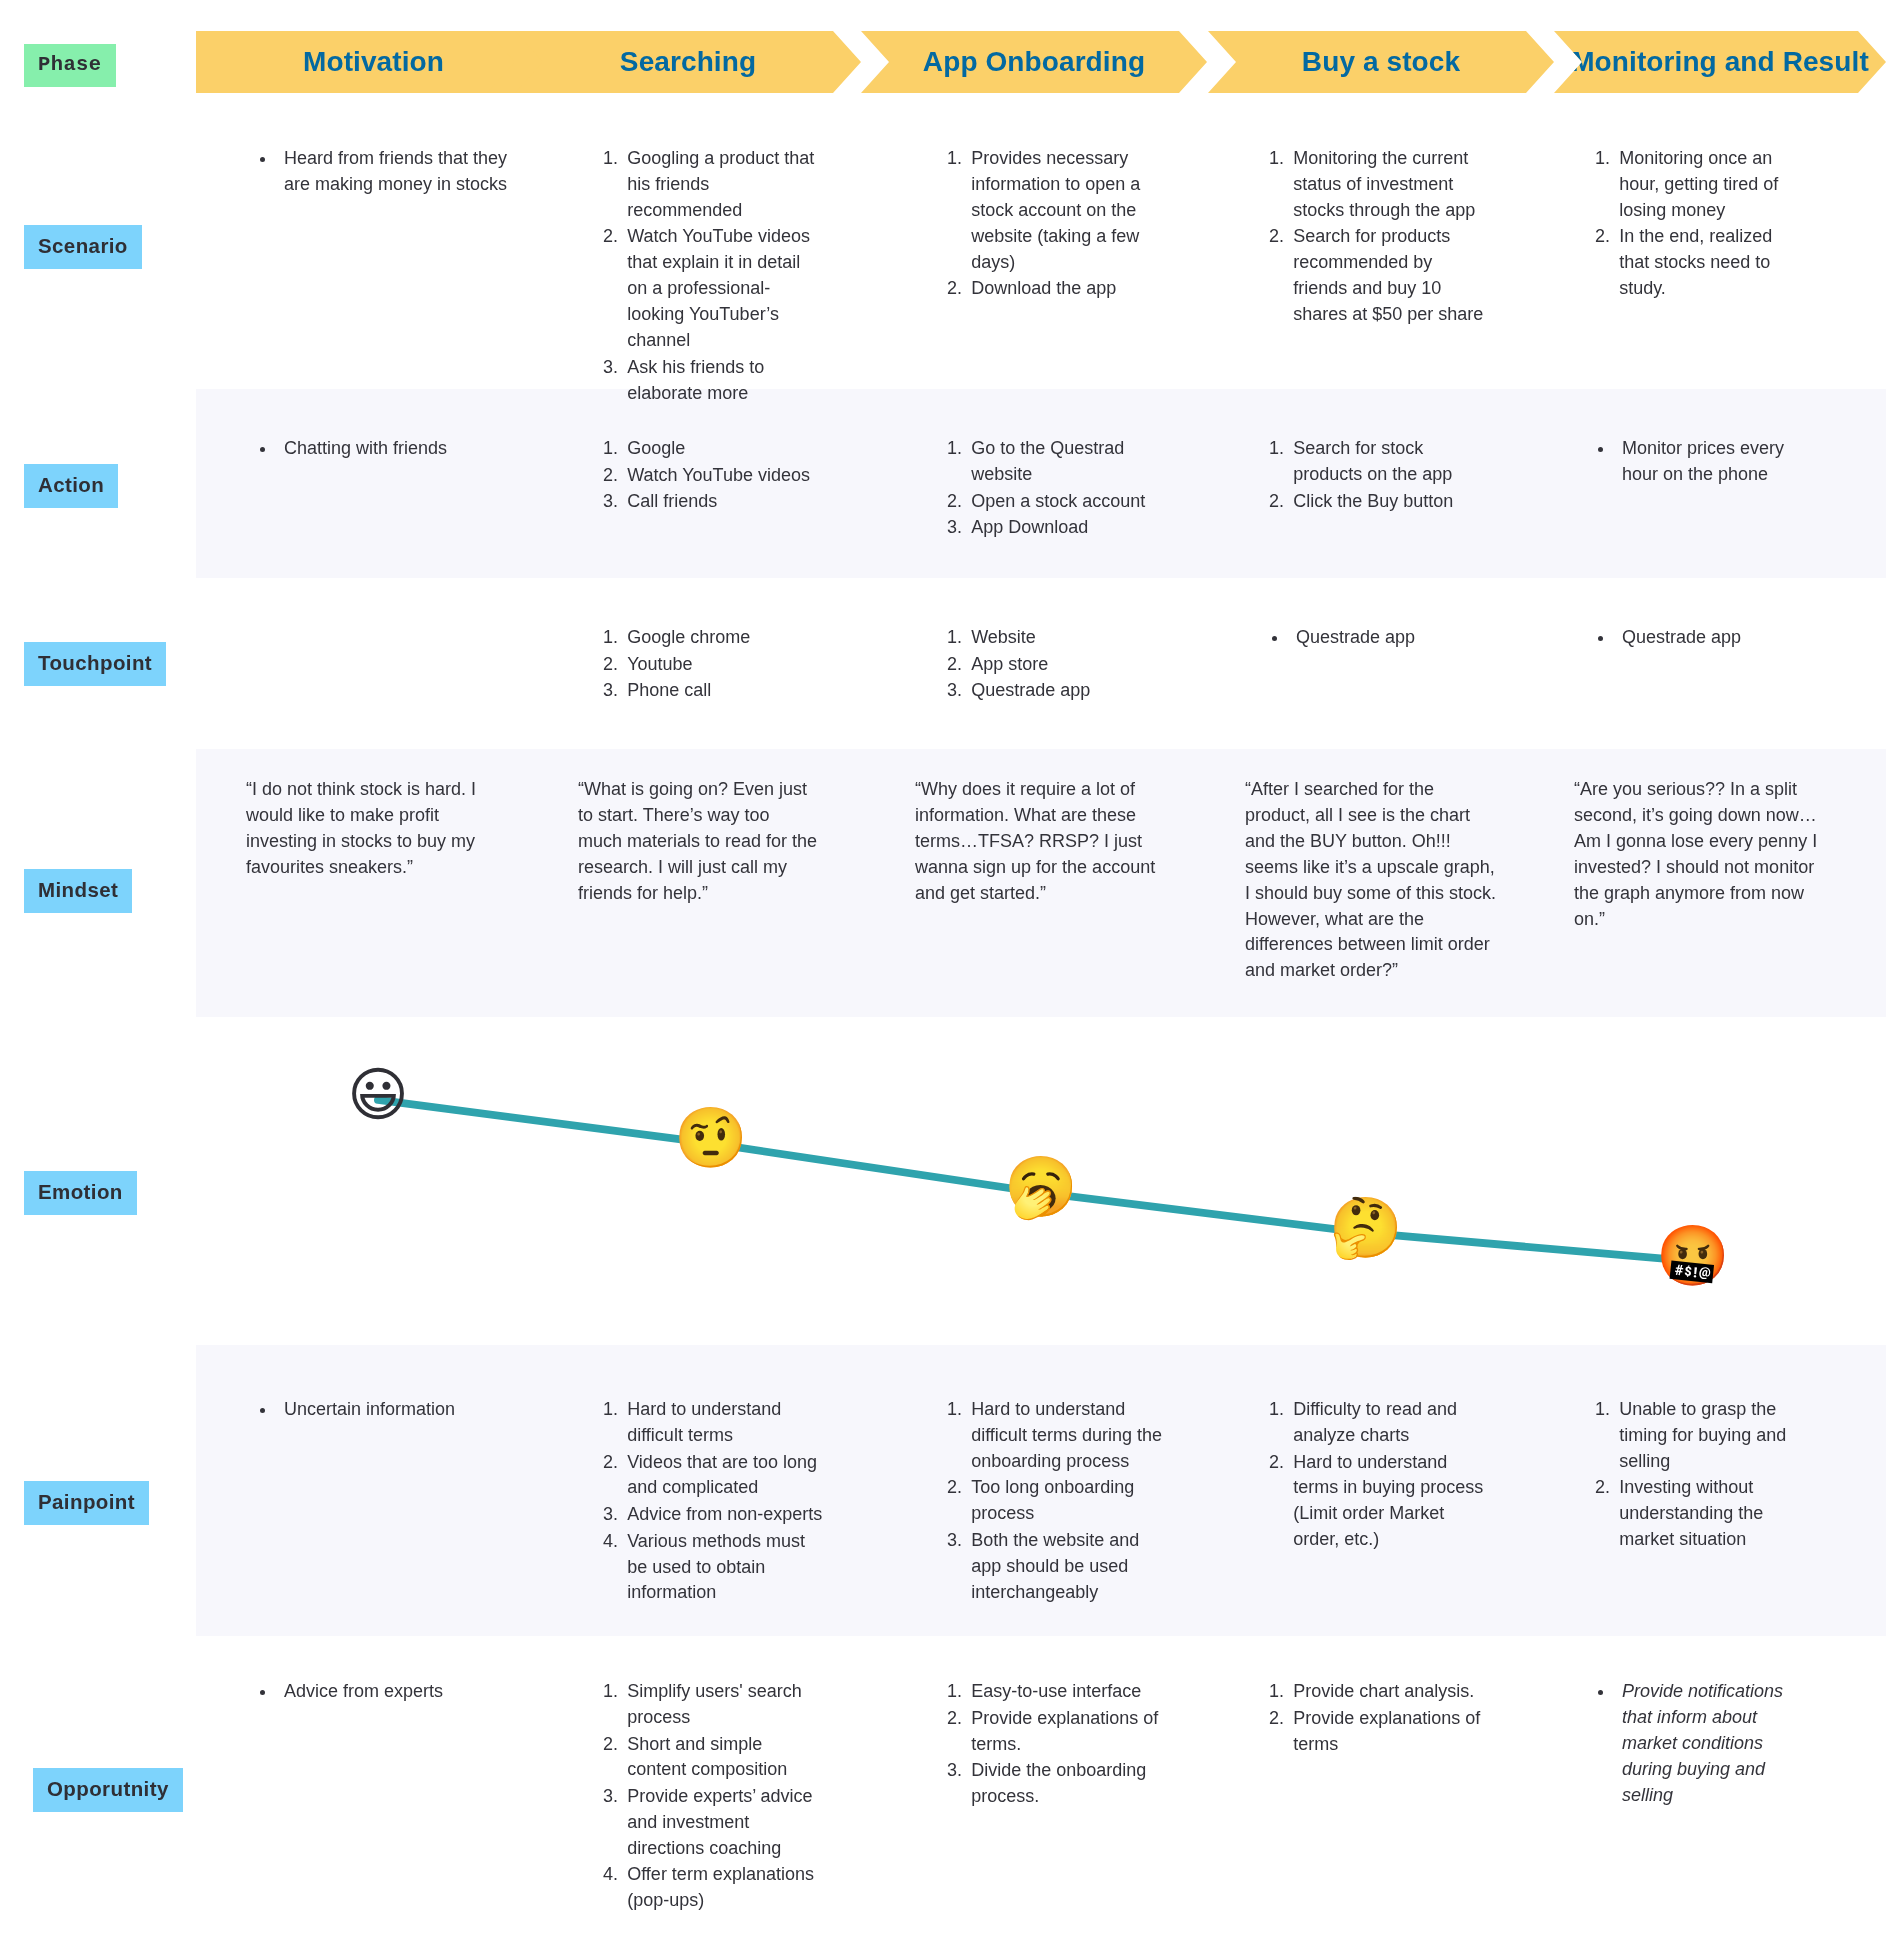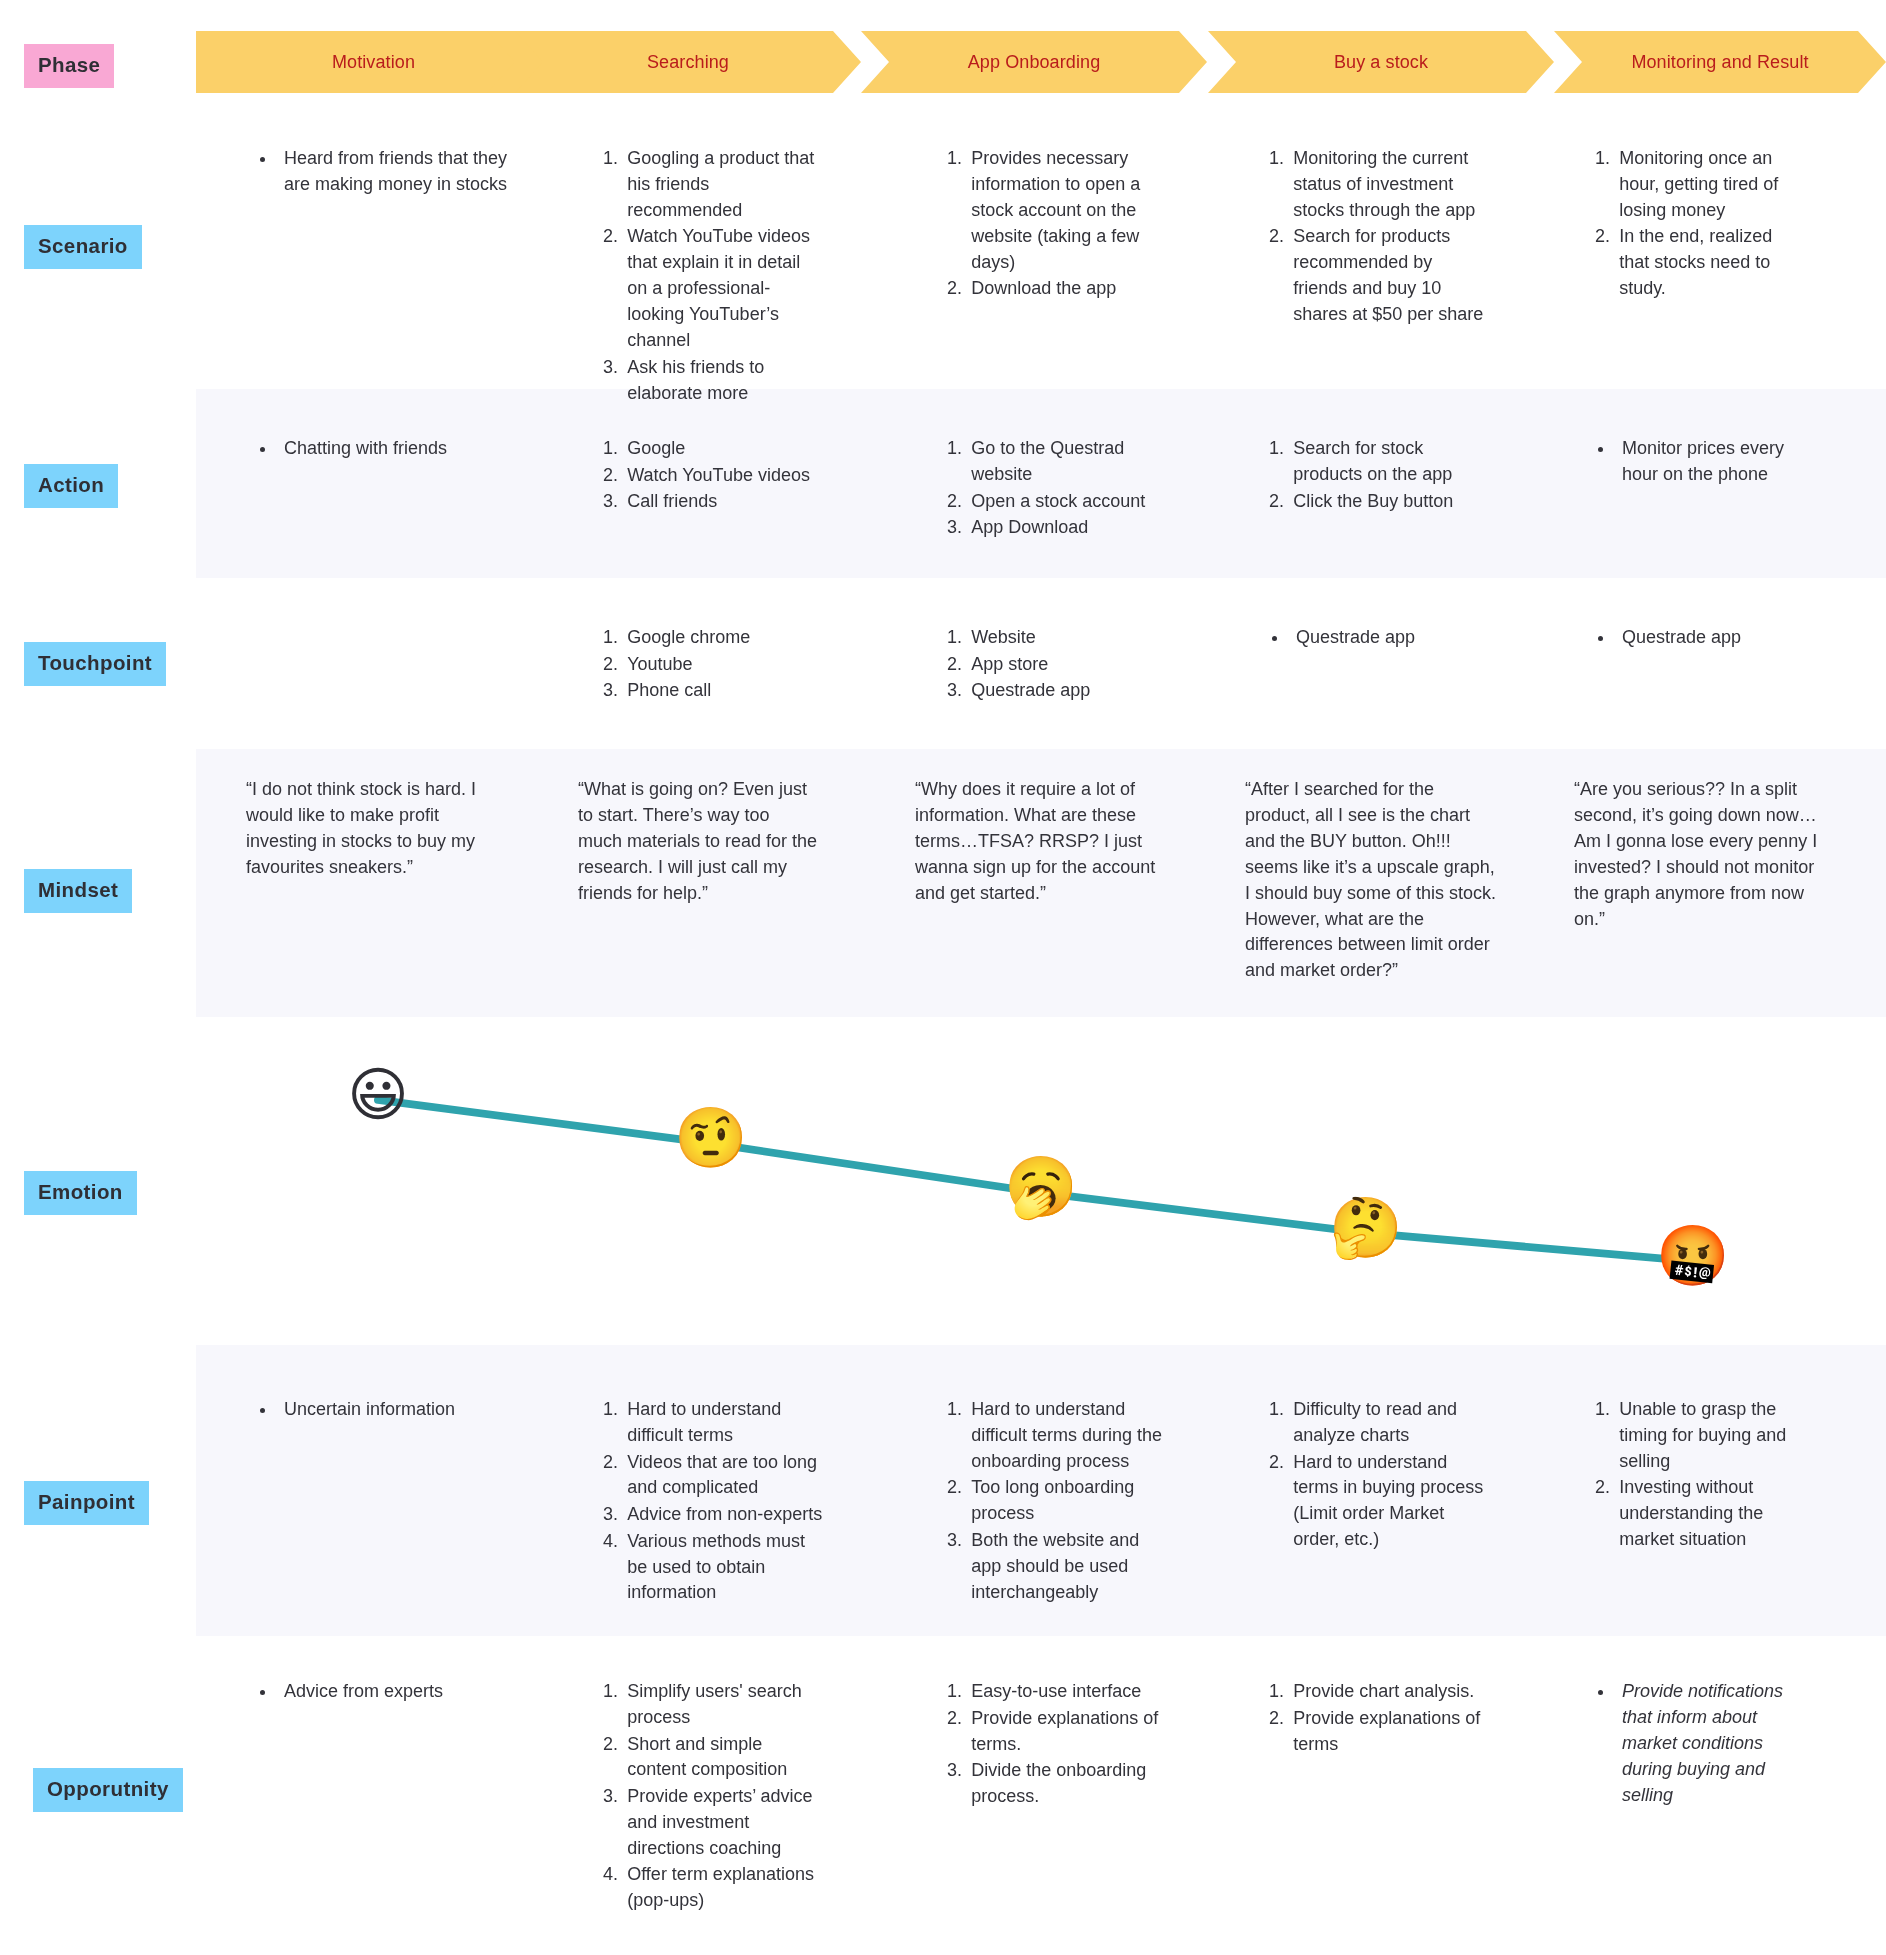--- a/index.html
+++ b/index.html
@@ -38,21 +38,22 @@
     background: #7dd3fc;
     color: #2f2f35;
     font-weight: bold;
     font-size: 20.5px;
     letter-spacing: 0.4px;
     padding: 9.2px 14px 10.6px 14px;
     white-space: nowrap;
     z-index: 3;
   }
   .row-label.phase {
-    background: #f9a8d4;
+    background: #86efac;
+    font-family: Liberation Mono, monospace;
   }
 
   
   .phase-strip {
     position: absolute;
     left: 196px;
     top: 31px;
     height: 62px;
     width: 1690px;
     z-index: 2;
@@ -60,23 +61,23 @@
   .phase-cell {
     position: absolute;
     top: 0;
     height: 62px;
     background: #fbd069;
     display: flex;
     align-items: center;
     justify-content: center;
   }
   .phase-cell .phase-label {
-    font-size: 18px;
-    font-weight: normal;
-    color: #b91c1c;
+    font-size: 28px;
+    font-weight: bold;
+    color: #0369a1;
     letter-spacing: 0.1px;
     white-space: nowrap;
   }
 
   
   .cell {
     position: absolute;
     z-index: 2;
     box-sizing: border-box;
   }

